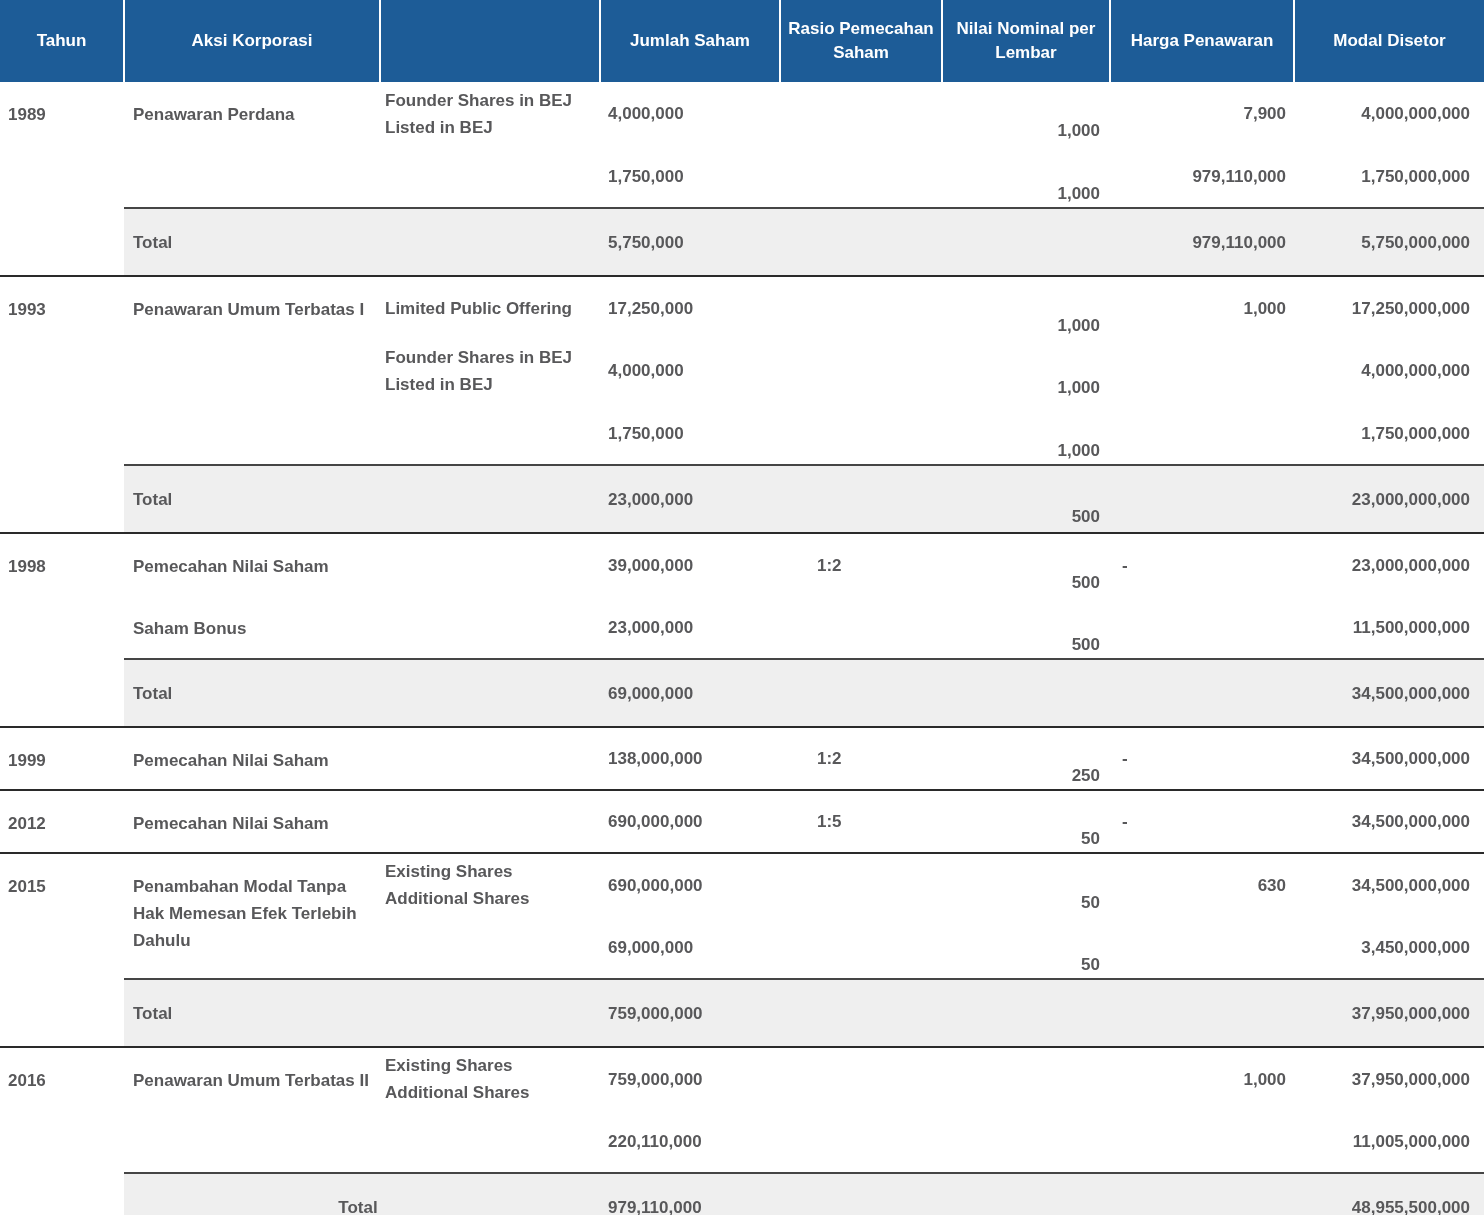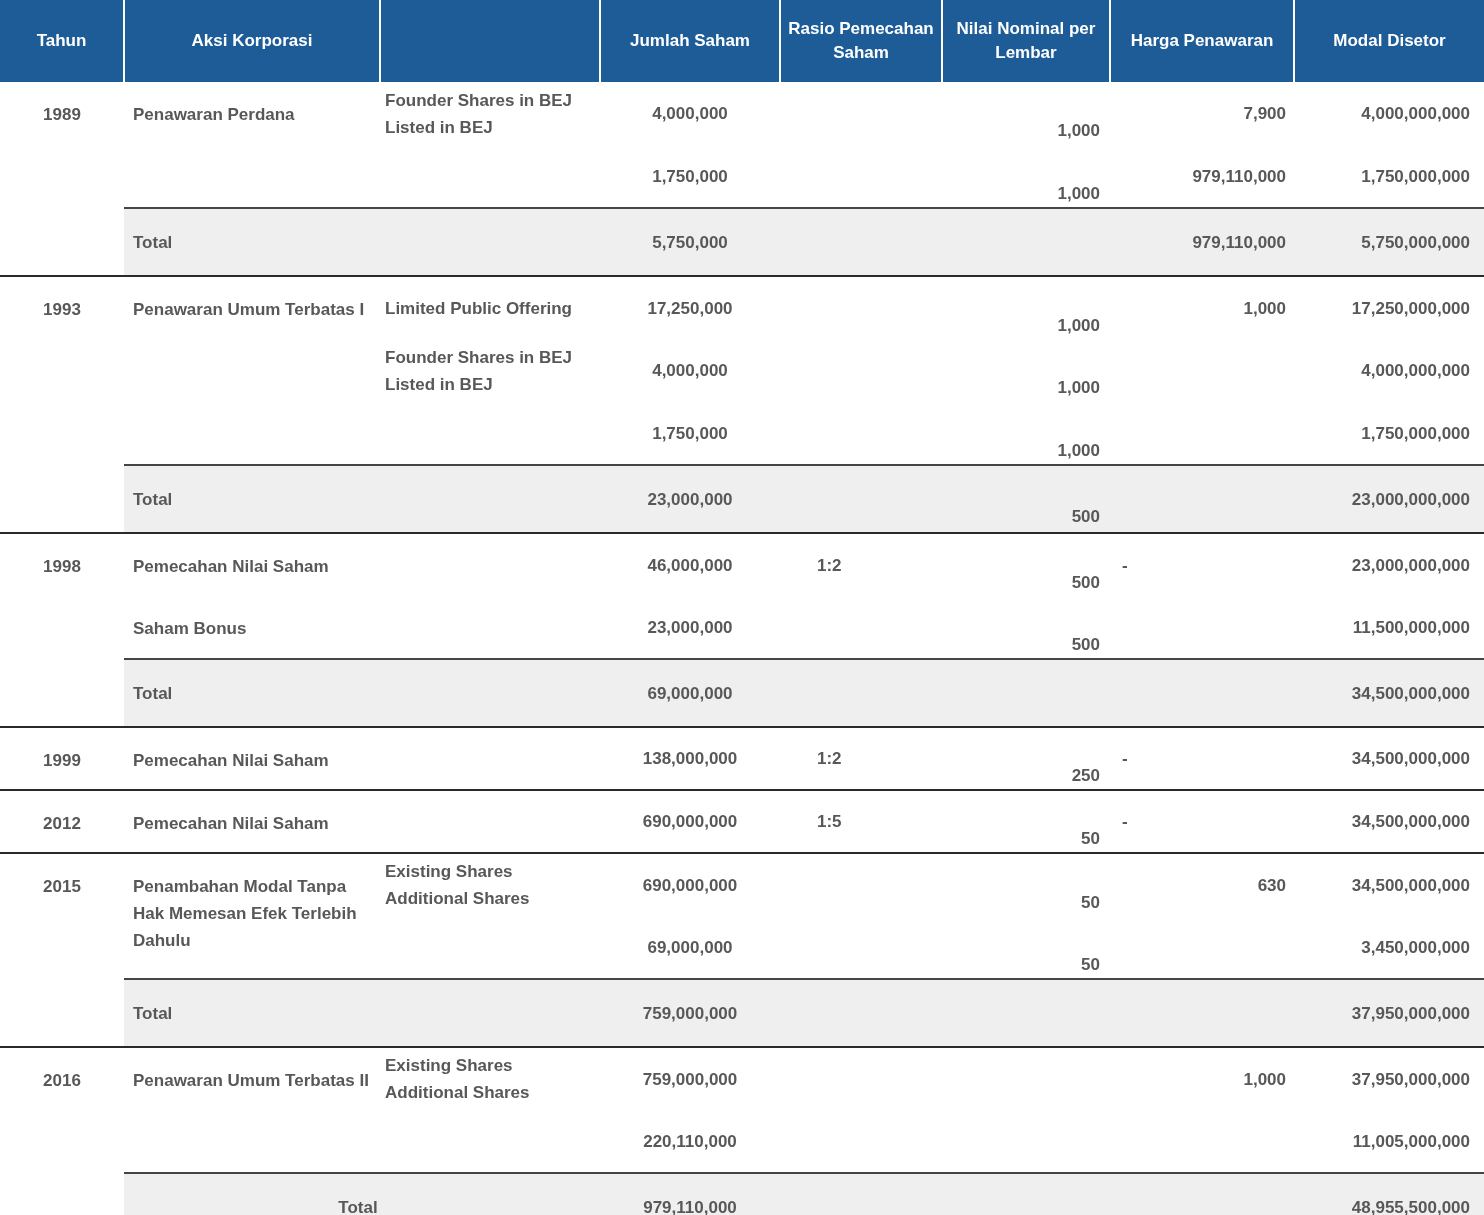--- a/index.html
+++ b/index.html
@@ -46,35 +46,34 @@
     padding:0 8px;
     overflow:visible;
   }
   tr.data-row{height:63px;}
   tr.total-row{height:68px;}
   tr.total-row td{
     background:var(--c-total-bg);
     border-top:2px solid var(--c-total-border);
   }
   td.col-year{
-    text-align:center;
     vertical-align:top;
     padding-top:19px;
     background:#ffffff;
   }
   td.col-aksi{
     vertical-align:top;
     padding-top:19px;
     padding-left:9px;
   }
   td.col-desc{
     padding-left:5px;
     white-space:pre-line;
   }
-  td.col-jumlah{text-align:center;padding-right:8px;}
+  td.col-jumlah{text-align:left;padding-right:8px;}
   td.col-rasio{text-align:left;padding-left:37px;}
   td.col-nominal{text-align:right;padding-right:10px;}
   td.col-nominal .nominal-offset{position:relative;top:17px;display:inline-block;}
   td.col-harga{text-align:right;padding-right:8px;}
   td.col-harga.dash{text-align:left;padding-left:12px;}
   td.col-modal{text-align:right;padding-right:14px;}
   td.total-label{padding-left:9px;}
   td.total-label.centered{text-align:center;padding-left:0;}
 </style>
 </head>
@@ -170,21 +169,21 @@
         <td class="col-nominal"><span class="nominal-offset">500</span></td>
         <td class="col-harga"></td>
         <td class="col-modal">23,000,000,000</td>
       </tr>
     </tbody>
     <tbody>
       <tr class="data-row">
         <td class="col-year" rowspan="3">1998</td>
         <td class="col-aksi" rowspan="1">Pemecahan Nilai Saham</td>
         <td class="col-desc"></td>
-        <td class="col-jumlah">46,000,000</td>
+        <td class="col-jumlah">39,000,000</td>
         <td class="col-rasio">1:2</td>
         <td class="col-nominal"><span class="nominal-offset">500</span></td>
         <td class="col-harga dash">-</td>
         <td class="col-modal">23,000,000,000</td>
       </tr>
       <tr class="data-row">
         <td class="col-aksi" rowspan="1">Saham Bonus</td>
         <td class="col-desc"></td>
         <td class="col-jumlah">23,000,000</td>
         <td class="col-rasio"></td>

